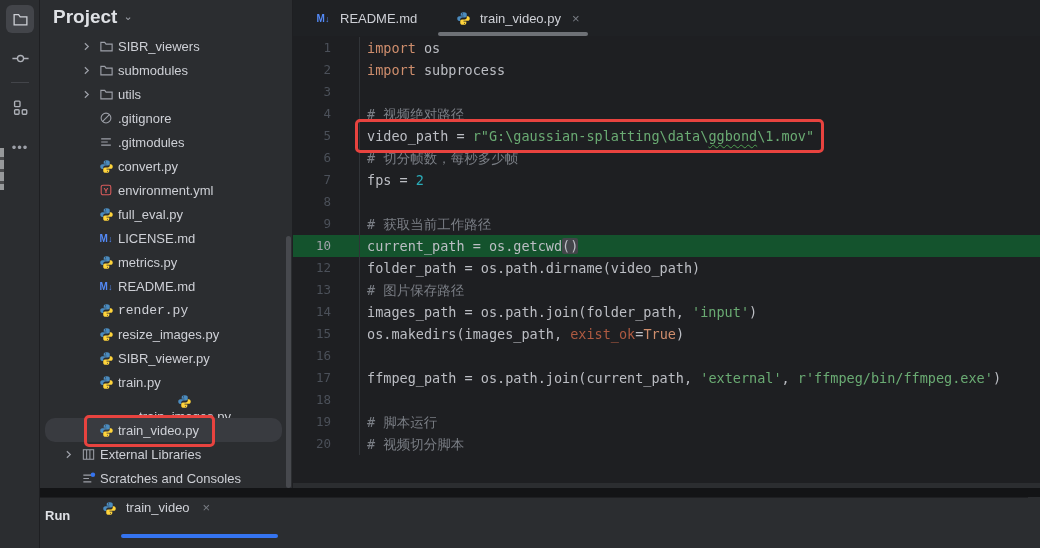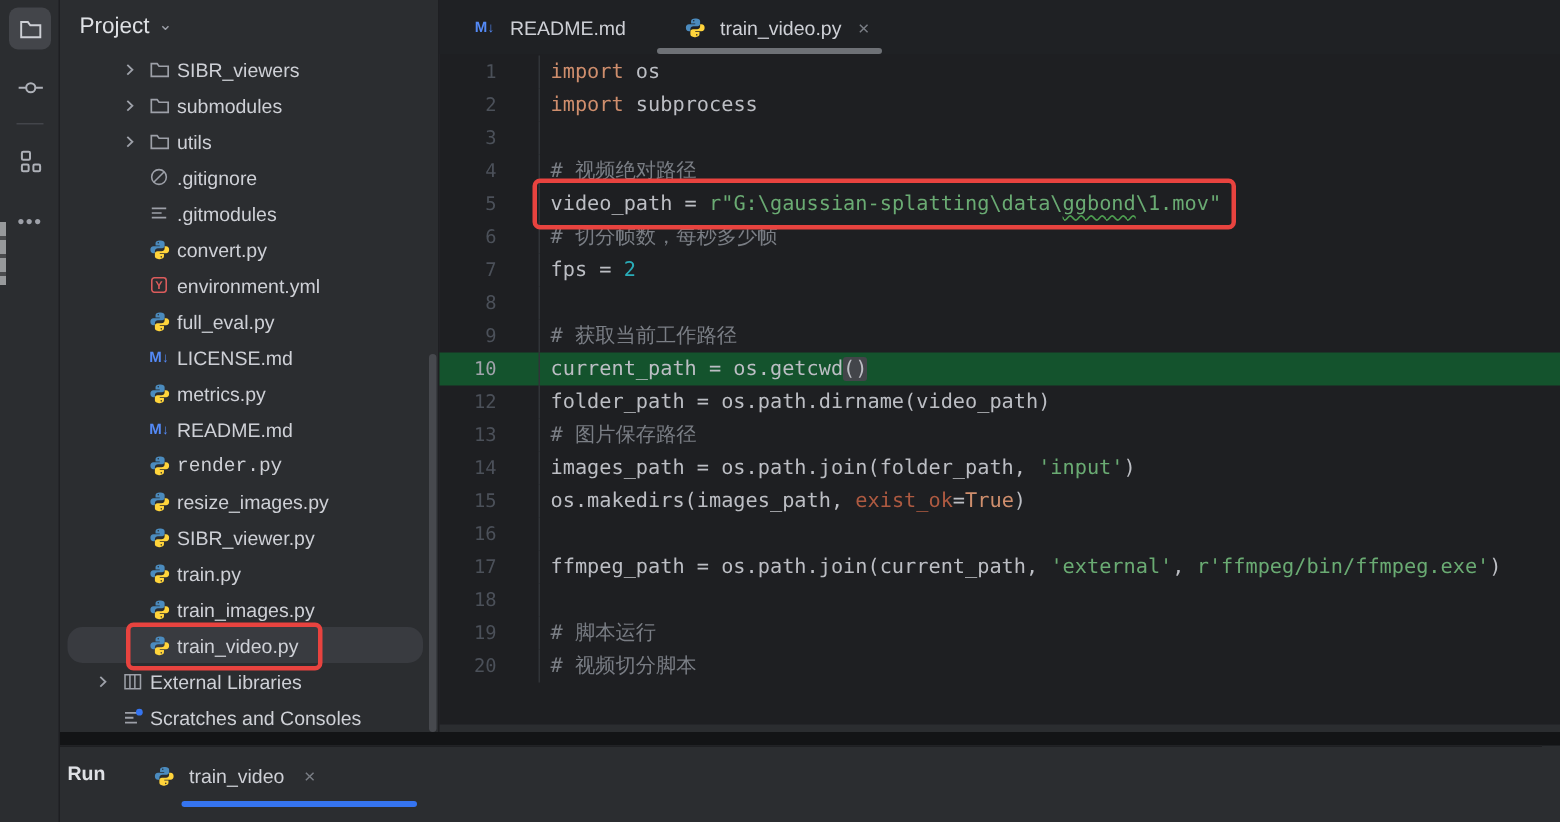--- a/index.html
+++ b/index.html
@@ -17,21 +17,21 @@
   .act-more { position:absolute; left:0; width:40px; text-align:center; color:#9DA0A8;
     font-size:13px; letter-spacing:1px; }
   .edge-artifact { position:absolute; left:0; top:148px; width:4px; height:42px;
     background:repeating-linear-gradient(180deg,#97999B 0 9px,#4a4b4d 9px 12px); }
 
   
   .project-panel { position:absolute; left:40px; top:0; width:253px; height:490px;
     background:#2B2D30; border-right:1px solid #1E1F22; }
   .panel-header { position:absolute; left:0; top:0; width:100%; height:34px;
     display:flex; align-items:center; padding-left:13px; }
-  .panel-title { color:#DFE1E5; font-weight:normal; font-size:15px; }
+  .panel-title { color:#DFE1E5; font-weight:bold; font-size:19px; }
   .panel-chevron { color:#9DA0A8; font-size:11px; margin-left:6px; transform:translateY(-1px); }
   .tree { position:absolute; left:0; top:34px; width:100%; }
   .tree-row { position:relative; height:24px; display:flex; align-items:center;
     color:#CED0D6; font-size:13px; white-space:nowrap; }
   .tree-row .sel-bg { position:absolute; left:5px; right:10px; top:0; bottom:0;
     background:#393B40; border-radius:10px; }
   .chev-slot { width:20px; height:16px; display:flex; align-items:center; justify-content:center; position:relative; }
   .ic-slot { width:20px; height:16px; display:flex; align-items:center; justify-content:center; position:relative; }
   .tree-label { margin-left:2px; position:relative; }
   .md-ic { color:#548AF7; font-weight:bold; font-size:10px; font-style:normal; }
@@ -65,21 +65,21 @@
   .tk-str-sq { color:#6AAB73; text-decoration:underline wavy #4EA051 1px; text-underline-offset:3px; }
   .tk-num { color:#2AACB8; }
   .tk-named { color:#AE5A41; }
   .tk-brace { color:#BCBEC4; background:#43454A; border-radius:2px; }
 
   
   .bottom-band { position:absolute; left:40px; top:488px; width:1000px; height:9px; background:#131416; }
   .run-panel { position:absolute; left:28px; top:497px; width:1000px; height:51px;
     background:#2B2D30; border-top:1px solid #1E1F22; }
   .run-title { position:absolute; left:17px; top:10px; color:#DFE1E5; font-weight:bold; font-size:13px; }
-  .run-tab { position:absolute; left:63px; top:2px; height:34px; display:flex; align-items:center;
+  .run-tab { position:absolute; left:63px; top:2px; height:34px; display:flex; align-items:flex-start;
     gap:7px; color:#CED0D6; font-size:13px; padding:0 8px; }
   .run-tab .close { color:#7A7E85; font-size:13px; margin-left:6px; }
   .run-underline { position:absolute; left:93px; top:36px; width:157px; height:4px;
     border-radius:2px; background:#3574F0; }
 
   svg { display:block; }
 </style>
 </head>
 <body>
 
@@ -268,21 +268,21 @@
         <div class="tree-row" style="padding-left: 36px;">
           <span class="chev-slot"></span>
           <span class="ic-slot">
             <svg width="15" height="15" viewBox="0 0 24 24">
               <path fill="#4B8BBE" d="M11.9 2C9.3 2 7.5 3.1 7.5 5v2.4H12v.9H5.3C3.2 8.3 2 9.8 2 12c0 2.3 1.2 3.8 3.3 3.8h1.5v-2.2c0-1.8 1.5-3.2 3.3-3.2h4.4c1.5 0 2.7-1.2 2.7-2.7V5c0-1.9-1.8-3-4.3-3h-1zm-1.5 1.6c.5 0 .8.4.8.9s-.3.9-.8.9-.8-.4-.8-.9.3-.9.8-.9z"></path>
               <path fill="#FFD43B" d="M12.1 22c2.6 0 4.4-1.1 4.4-3v-2.4H12v-.9h6.7c2.1 0 3.3-1.5 3.3-3.7 0-2.3-1.2-3.8-3.3-3.8h-1.5v2.2c0 1.8-1.5 3.2-3.3 3.2H9.5c-1.5 0-2.7 1.2-2.7 2.7V19c0 1.9 1.8 3 4.3 3h1zm1.5-1.6c-.5 0-.8-.4-.8-.9s.3-.9.8-.9.8.4.8.9-.3.9-.8.9z"></path>
             </svg>
           </span>
           <span class="tree-label">train.py</span>
         </div>
-        <div class="tree-row" style="padding-left: 36px;">
+        <div class="tree-row" style="padding-left: 36px; flex-direction: column;">
           <span class="chev-slot"></span>
           <span class="ic-slot">
             <svg width="15" height="15" viewBox="0 0 24 24">
               <path fill="#4B8BBE" d="M11.9 2C9.3 2 7.5 3.1 7.5 5v2.4H12v.9H5.3C3.2 8.3 2 9.8 2 12c0 2.3 1.2 3.8 3.3 3.8h1.5v-2.2c0-1.8 1.5-3.2 3.3-3.2h4.4c1.5 0 2.7-1.2 2.7-2.7V5c0-1.9-1.8-3-4.3-3h-1zm-1.5 1.6c.5 0 .8.4.8.9s-.3.9-.8.9-.8-.4-.8-.9.3-.9.8-.9z"></path>
               <path fill="#FFD43B" d="M12.1 22c2.6 0 4.4-1.1 4.4-3v-2.4H12v-.9h6.7c2.1 0 3.3-1.5 3.3-3.7 0-2.3-1.2-3.8-3.3-3.8h-1.5v2.2c0 1.8-1.5 3.2-3.3 3.2H9.5c-1.5 0-2.7 1.2-2.7 2.7V19c0 1.9 1.8 3 4.3 3h1zm1.5-1.6c-.5 0-.8-.4-.8-.9s.3-.9.8-.9.8.4.8.9-.3.9-.8.9z"></path>
             </svg>
           </span>
           <span class="tree-label">train_images.py</span>
         </div>
         <div class="tree-row" style="padding-left: 36px;">

